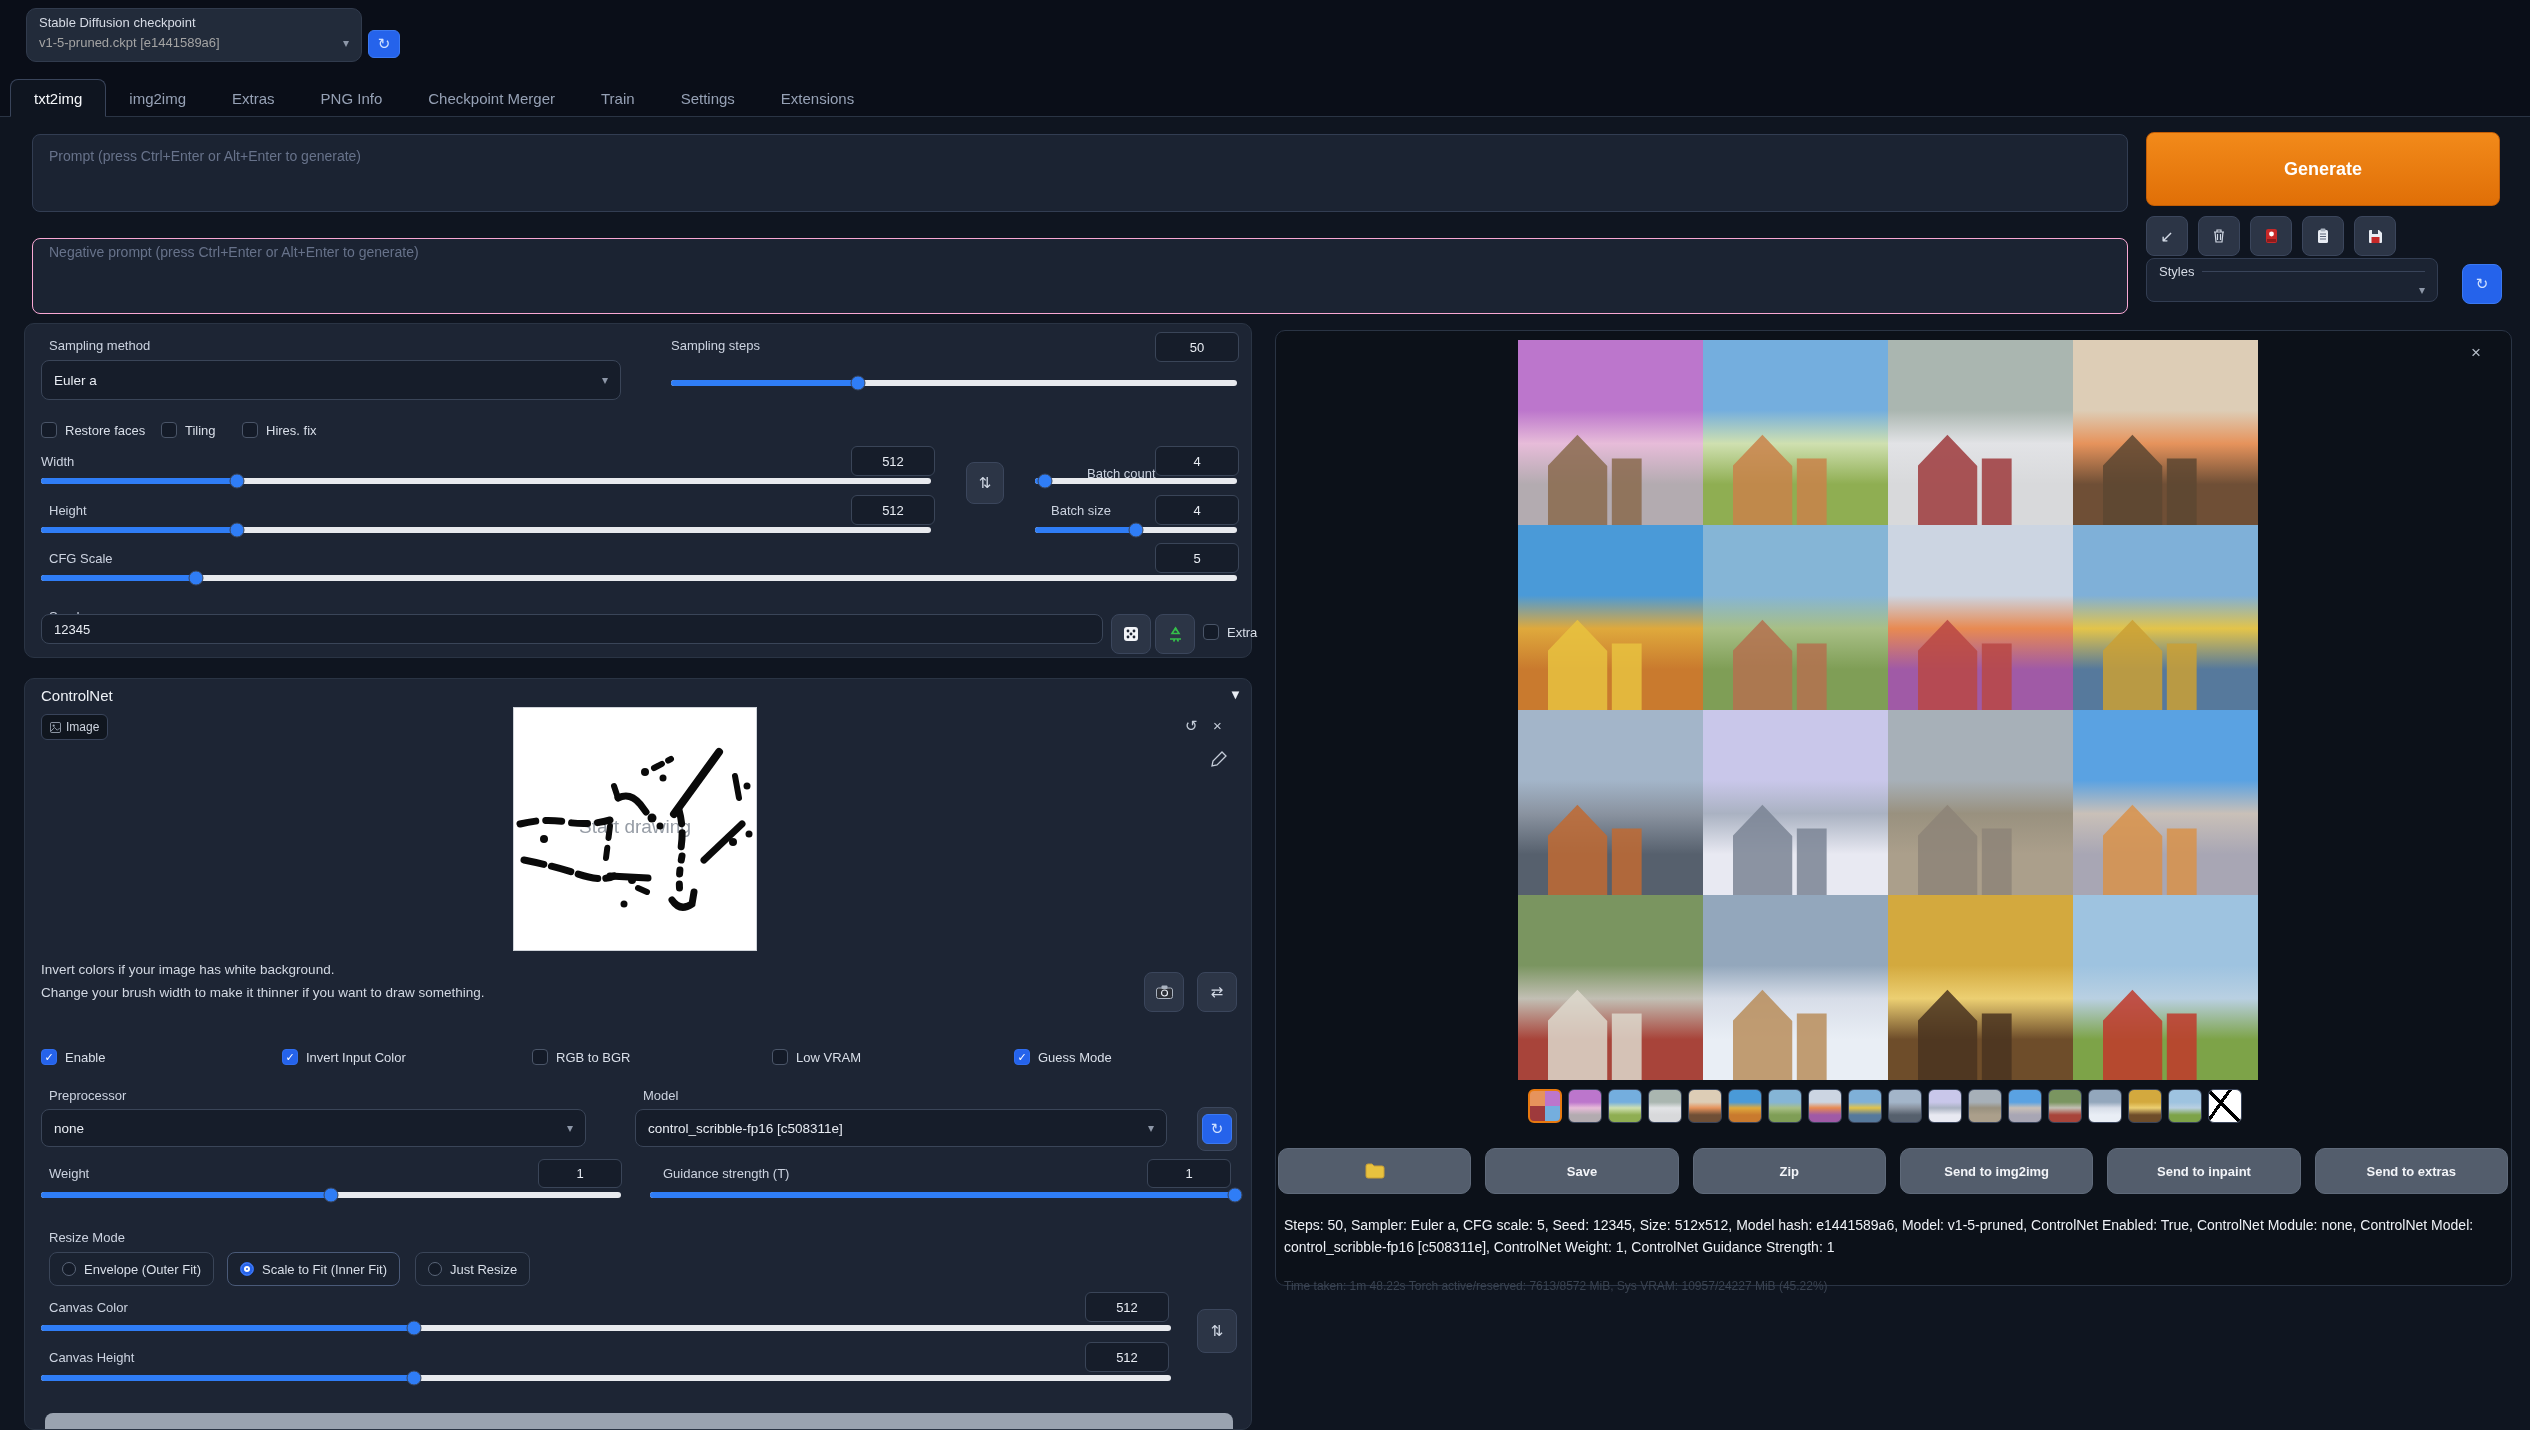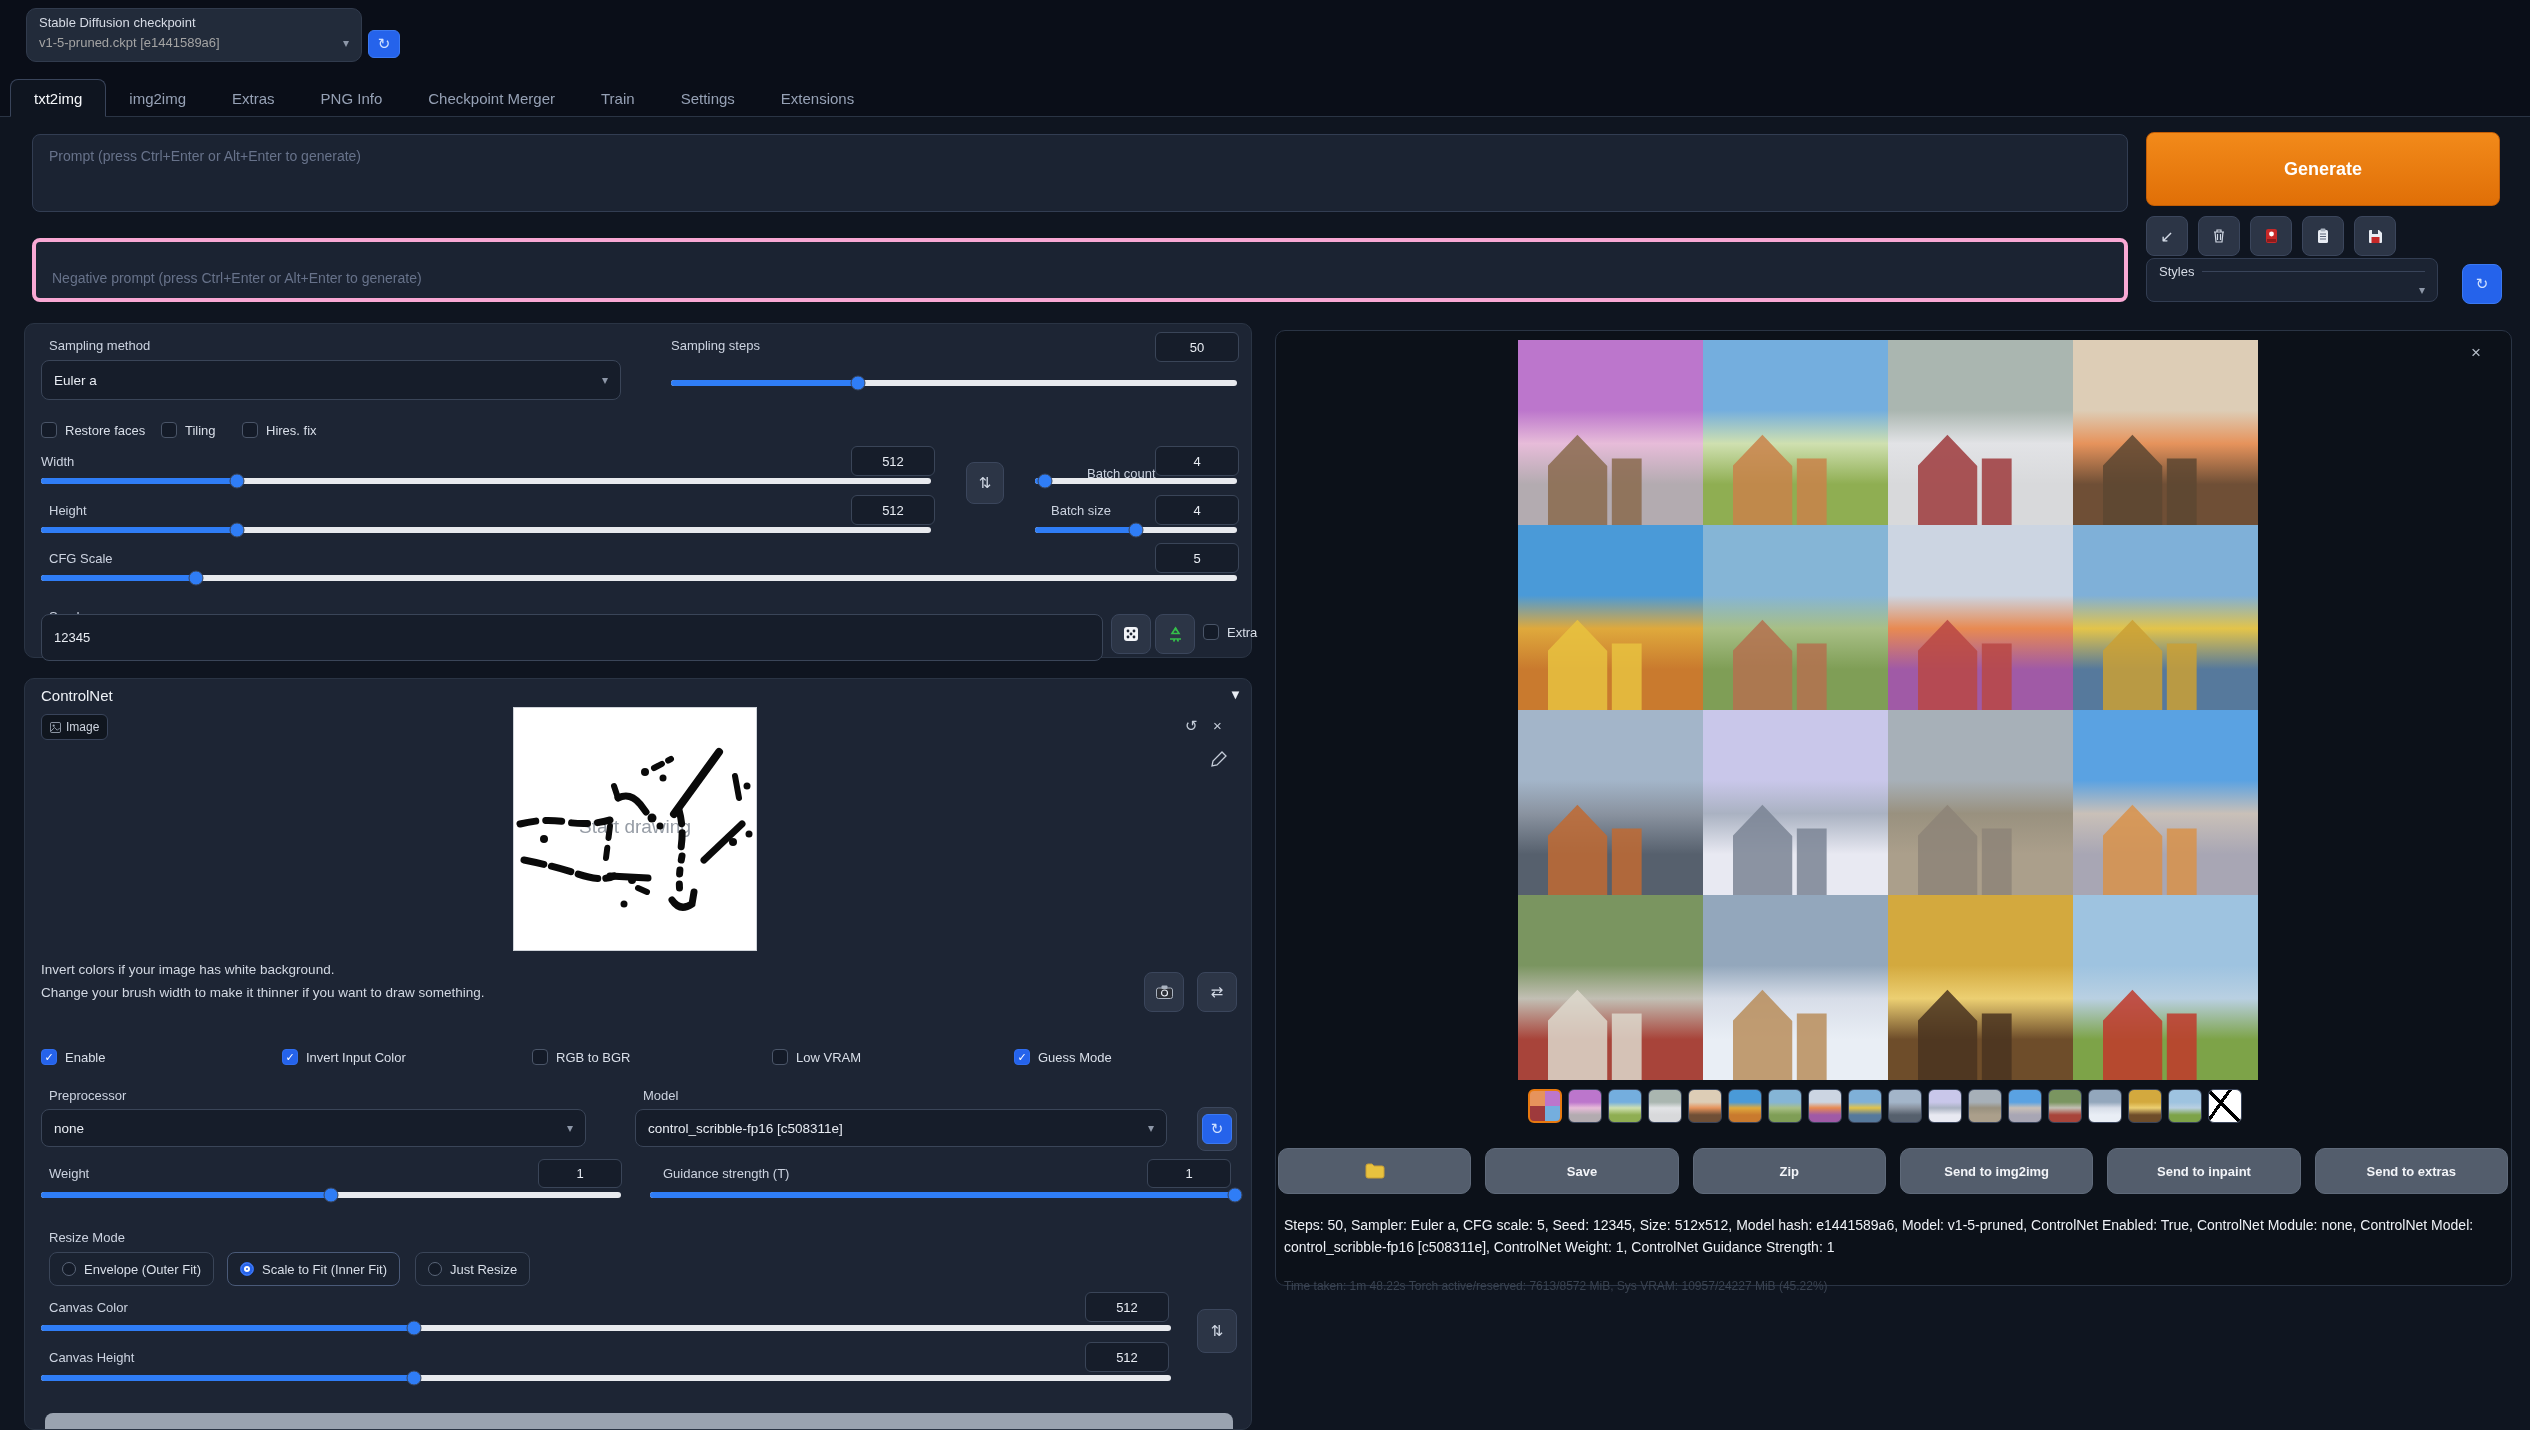--- a/index.html
+++ b/index.html
@@ -18,22 +18,22 @@
   
   .tabline{left:0;top:116px;width:2530px;border-top:1px solid #2a3444;}
   .tabs{left:10px;top:78px;display:flex;align-items:flex-end;}
   .tab{padding:10px 23px 9px;font-size:15px;color:#96a1b5;}
   .tab.active{color:#f5f7fa;background:#0f1520;border:1px solid #39445a;border-bottom:1px solid #0f1520;
               border-radius:8px 8px 0 0;position:relative;top:1px;}
   .content-bg{left:0;top:117px;width:2530px;height:1313px;background:#0f1520;}
   
   .prompt{left:32px;top:134px;width:2096px;height:78px;background:#1b2332;border:1px solid #323d52;
           border-radius:8px;padding:13px 16px;box-sizing:border-box;font-size:14px;color:#67728a;}
-  .negprompt{left:32px;top:238px;width:2096px;height:64px;background:#1b2332;border:4px solid #f9a8d4;
-          border-radius:8px;padding:28px 16px;box-sizing:border-box;font-size:14px;color:#67728a;}
+  .negprompt{left:32px;top:238px;width:2096px;height:76px;background:#1b2332;border:1px solid #f9a8d4;
+          border-radius:8px;padding:5px 16px;box-sizing:border-box;font-size:14px;color:#67728a;}
   .generate{left:2146px;top:132px;width:352px;height:72px;border-radius:8px;
             background:linear-gradient(180deg,#f28a1a,#e06f07);border:1px solid #c35d05;
             display:flex;align-items:center;justify-content:center;font-size:18px;font-weight:bold;color:#fff;}
   .toolrow{left:2146px;top:216px;display:flex;gap:10px;}
   .tool-btn{width:40px;height:38px;background:#2c3546;border:1px solid #3b465c;border-radius:8px;
             display:flex;align-items:center;justify-content:center;color:#d3dae6;font-size:16px;}
   .styles{left:2146px;top:258px;width:292px;height:44px;background:#1b2332;border:1px solid #323d52;
           border-radius:8px;padding:5px 12px;box-sizing:border-box;}
   .styles .top{display:flex;align-items:center;gap:8px;}
   .styles .lab{font-size:13px;color:#d6dbe5;}
@@ -227,21 +227,21 @@
       </div>
 
     <span class="lbl" style="left:24px;top:227px;">CFG Scale</span>
     <div class="valbox" style="left:1130px;top:219px;">5</div>
     <div class="slider" style="left:16px;top:251px;width:1196px;">
         <div class="fill" style="width: 13%;"></div>
         <div class="thumb" style="left: 13%;"></div>
       </div>
 
     <span class="lbl" style="left:24px;top:285px;">Seed</span>
-    <div class="seed-input" style="left:16px;top:290px;width:1062px;height:47px;">12345</div>
+    <div class="seed-input" style="left:16px;top:290px;width:1062px;height:30px;">12345</div>
     <div class="sq-btn" style="left:1086px;top:290px;width:38px;height:38px;">
       <svg width="16" height="16" viewBox="0 0 16 16">
           <rect x="1" y="1" width="14" height="14" rx="3" fill="#f2f4f8"></rect>
           <circle cx="5" cy="5" r="1.4" fill="#1b2230"></circle>
           <circle cx="11" cy="5" r="1.4" fill="#1b2230"></circle>
           <circle cx="8" cy="8" r="1.4" fill="#1b2230"></circle>
           <circle cx="5" cy="11" r="1.4" fill="#1b2230"></circle>
           <circle cx="11" cy="11" r="1.4" fill="#1b2230"></circle>
         </svg>
     </div>

